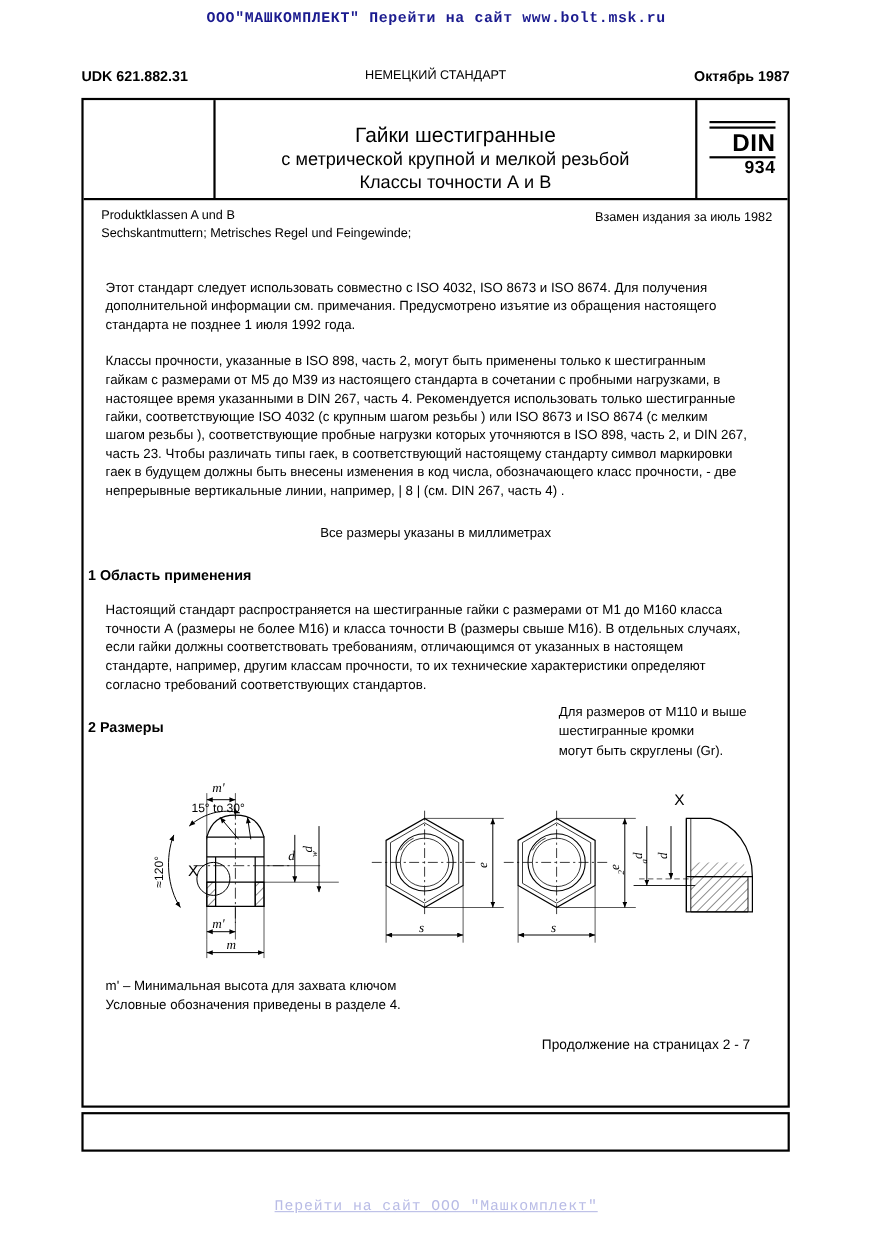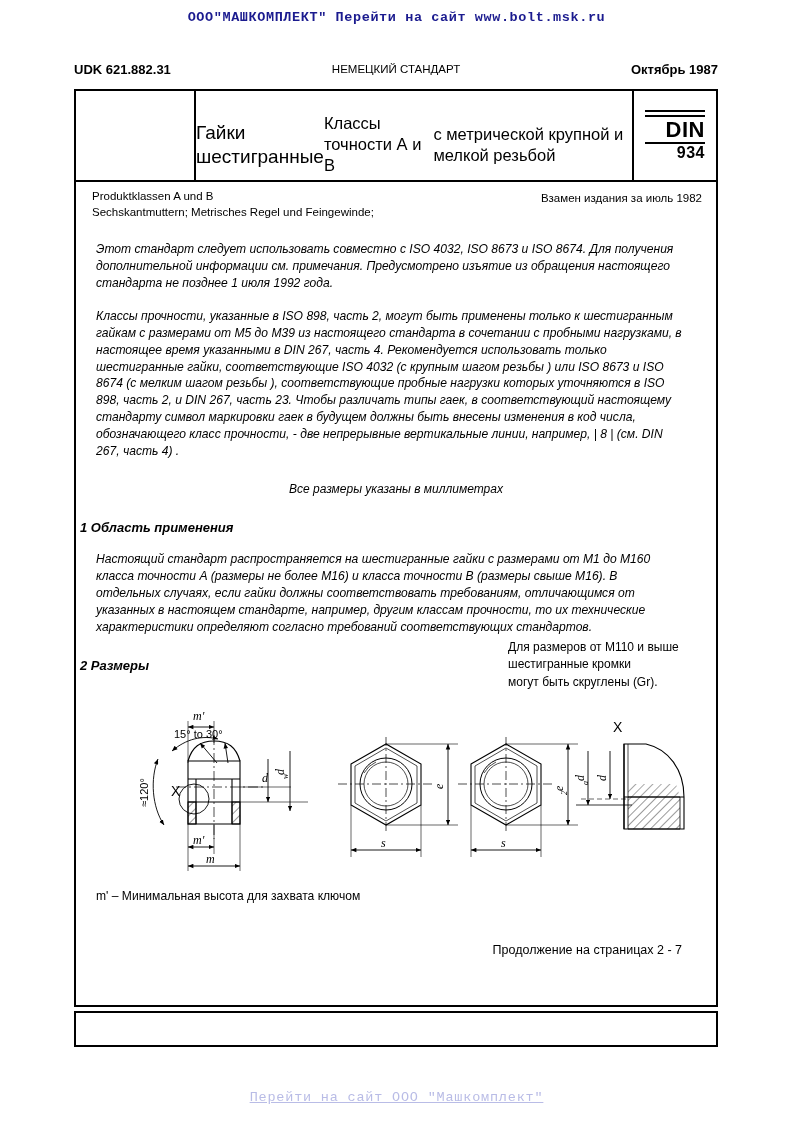--- a/index.html
+++ b/index.html
@@ -87,21 +87,21 @@
   .title-cell-left {
     width: 120px;
     border-right: 2.5px solid #000;
     box-sizing: border-box;
   }
   .title-cell-mid {
     flex: 1;
     border-right: 2.5px solid #000;
     box-sizing: border-box;
     display: flex;
-    flex-direction: row;
+    flex-direction: column;
     align-items: center;
     justify-content: center;
     padding-top: 18px;
   }
   .t-main {
     font-size: 19px;
     font-weight: normal;
     line-height: 1.24;
   }
   .t-sub {
@@ -162,23 +162,22 @@
     position: absolute;
     right: 14px;
     top: 10px;
     font-size: 11.5px;
   }
 
   
   .body-area {
     position: absolute;
     left: 0;
-    top: 133px;
+    top: 145px;
     width: 100%;
-    font-style: italic;
   }
   .para {
     font-size: 12.1px;
     line-height: 1.40;
     margin: 0 34px 0 20px;
     text-align: left;
   }
   .para-gap { height: 13px; }
   .centered-note {
     text-align: center;
@@ -264,22 +263,22 @@
   <div class="hdr-left">UDK 621.882.31</div>
   <div class="hdr-right">Октябрь 1987</div>
 </div>
 
 <div class="frame">
 
   <div class="title-row">
     <div class="title-cell-left"></div>
     <div class="title-cell-mid">
       <div class="t-main">Гайки шестигранные</div>
+      <div class="t-sub">с метрической крупной и мелкой резьбой</div>
       <div class="t-sub">Классы точности А и В</div>
-      <div class="t-sub">с метрической крупной и мелкой резьбой</div>
     </div>
     <div class="title-cell-right">
       <div class="din-box">
         <div class="din-top-rules"></div>
         <div class="din-word">DIN</div>
         <div class="din-num">934</div>
       </div>
     </div>
   </div>
 
@@ -453,20 +452,21 @@
       <g font-family="Liberation Serif, serif" font-style="italic" fill="#000">
         <text x="508" y="142" font-size="12" transform="rotate(-90 508 142)">d</text>
         <text x="512" y="146" font-size="8" transform="rotate(-90 512 146)">a</text>
         <text x="530" y="142" font-size="12" transform="rotate(-90 530 142)">d</text>
       </g>
     </svg>
   </div>
 
   <div class="bot-notes">
     <div>m' – Минимальная высота для захвата ключом</div>
+    <div>Условные обозначения приведены в разделе 4.</div>
   </div>
   <div class="cont-note">Продолжение на страницах 2 - 7</div>
 
 </div>
 
 <div class="bottom-bar"></div>
 
 <div class="footer-link">Перейти на сайт ООО "Машкомплект"</div>
 
 </body></html>

